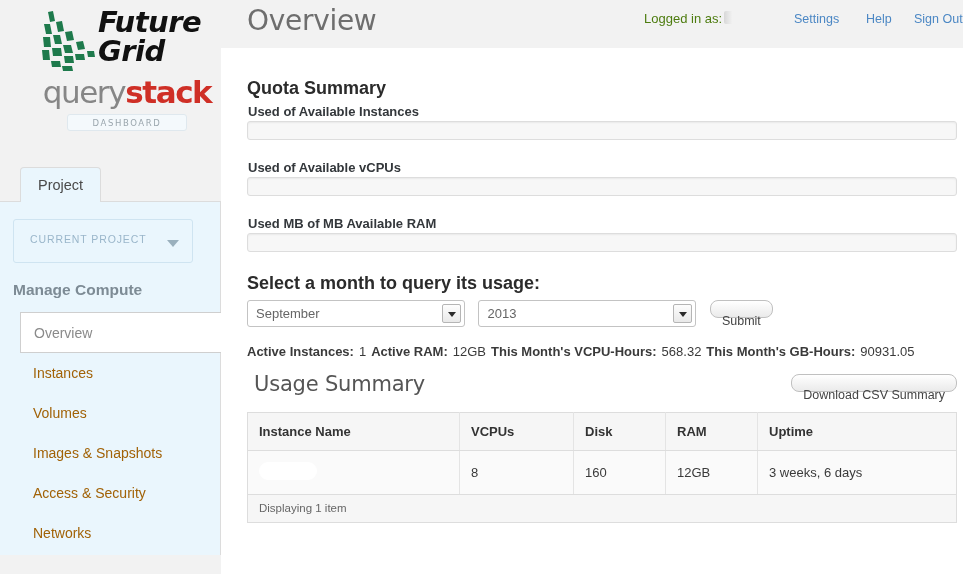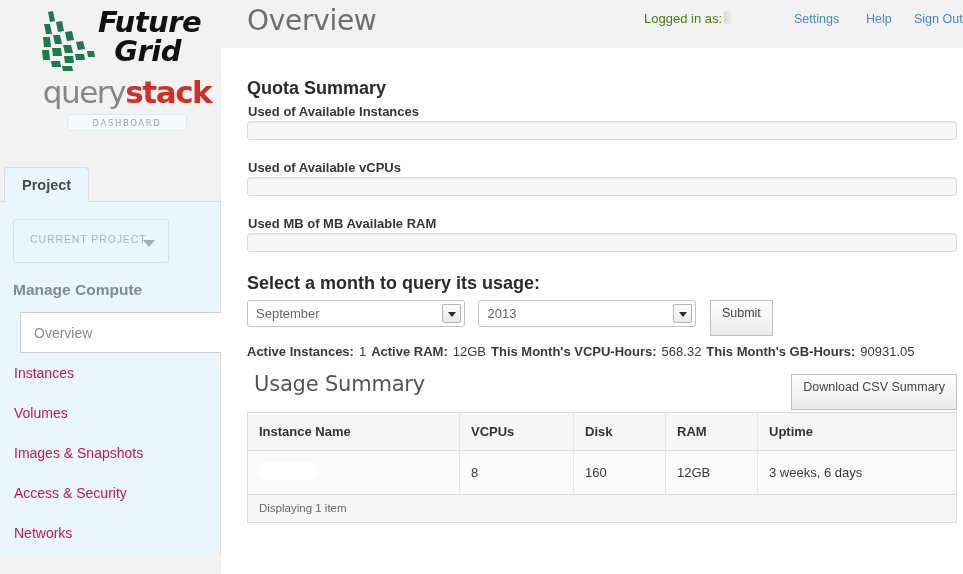--- a/index.html
+++ b/index.html
@@ -24,21 +24,21 @@
   }
   #logo-inner { position: absolute; left: 42px; top: 8px; width: 170px; }
   .fg-row { display: flex; align-items: flex-start; }
   #fg-mark { width: 56px; height: 62px; margin-top: 2px; }
   #fg-words {
     font-family: "DejaVu Sans", sans-serif;
     font-weight: bold; font-style: italic;
     color: #111; line-height: 1.0; letter-spacing: -0.5px;
   }
   #fg-future { font-size: 29px; display: block; }
-  #fg-grid { font-size: 29px; display: block; text-align: center; padding-right: 4px; }
+  #fg-grid { font-size: 29px; display: block; text-align: left; padding-right: 4px; }
   #os-word {
     margin-top: 5px; text-align: center;
     font-family: "DejaVu Sans", sans-serif;
     font-size: 31px; letter-spacing: -1.4px; line-height: 1;
   }
   #os-open { color: #868686; }
   #os-stack { color: #cf2f26; font-weight: bold; }
   #dash-badge {
     margin: 6px auto 0 auto; width: 120px; height: 17px;
     background: #f4f9fc; border: 1px solid #dfe8ee; border-radius: 3px;
@@ -46,52 +46,52 @@
     font-size: 8.5px; letter-spacing: 1.6px; color: #9aa6ad;
     font-family: "DejaVu Sans", sans-serif;
   }
 
   
   #tab-strip {
     position: absolute; left: 0; top: 167px; width: 221px; height: 35px;
     background: #f2f2f2; border-bottom: 1px solid #dcdcdc;
   }
   #tab-project {
-    position: absolute; left: 4px; top: 0px; height: 35px; padding: 8px 17px;
+    position: absolute; left: 20px; top: 0px; height: 35px; padding: 8px 17px;
     background: #eaf6fd; border: 1px solid #dcdcdc; border-bottom: none;
     border-radius: 4px 4px 0 0;
     display: flex; align-items: center;
-    font-size: 14.5px; color: #4a4a4a; font-weight: bold;
+    font-size: 14.5px; color: #4a4a4a;
   }
   #side-panel {
     position: absolute; left: 0; top: 202px; width: 221px; height: 353px;
     background: #eaf6fd; border-right: 1px solid #dcdcdc;
   }
   #proj-select {
-    position: absolute; left: 13px; top: 17px; width: 156px; height: 44px;
+    position: absolute; left: 13px; top: 17px; width: 180px; height: 44px;
     border: 1px solid #cfe4f1; border-radius: 3px; background: #eaf6fd;
   }
   #proj-label {
     position: absolute; left: 16px; top: 13px;
     font-size: 10.5px; letter-spacing: 0.9px; color: #9ab6ca;
   }
   #proj-caret {
     position: absolute; right: 13px; top: 20px;
     width: 0; height: 0;
     border-left: 6px solid transparent; border-right: 6px solid transparent;
     border-top: 7px solid #9ab0bd;
   }
   #manage-compute {
     position: absolute; left: 13px; top: 79px;
     font-size: 15.5px; font-weight: bold; color: #7d8b95;
   }
   #nav-list { position: absolute; left: 0; top: 110px; width: 221px; }
   .nav-item {
     height: 40px; display: flex; align-items: center;
-    padding-left: 14px; font-size: 14px; color: #be185d;
+    padding-left: 33px; font-size: 14px; color: #a16207;
   }
   .nav-item.active {
     margin-left: 20px; padding-left: 13px;
     background: #ffffff; border: 1px solid #cfcfcf; border-right: none;
     color: #8a8a8a; height: 41px;
   }
 
   
   #main { position: absolute; left: 221px; top: 0; width: 742px; height: 574px; background: #fff; }
   #topbar {
@@ -164,23 +164,23 @@
   }
   .fake-select .arrowbox::after {
     content: ""; position: absolute; left: 5px; top: 7px;
     width: 0; height: 0;
     border-left: 4.5px solid transparent; border-right: 4.5px solid transparent;
     border-top: 5px solid #2b2b2b;
   }
   #sel-month { width: 218px; }
   #sel-year  { width: 218px; }
   .btn {
-    display: inline-block; vertical-align: top; height: 36px; padding: 0 11px;
+    display: inline-block; vertical-align: top; height: 18px; padding: 8px 11px;
     background: linear-gradient(#ffffff,#eaeaea);
-    border: 1px solid #c0c0c0; border-radius: 0;
+    border: 1px solid #c0c0c0; border-radius: 8px;
     font-size: 12.5px; color: #444; line-height: 25px; cursor: pointer;
   }
 
   #stats-line {
     position: absolute; left: 26px; top: 296px;
     font-size: 13px; color: #3a3a3a; white-space: nowrap;
   }
   #stats-line .k { font-weight: bold; }
   #stats-line .v { font-weight: normal; }
   #stats-line .sp { display: inline-block; width: 5px; }

